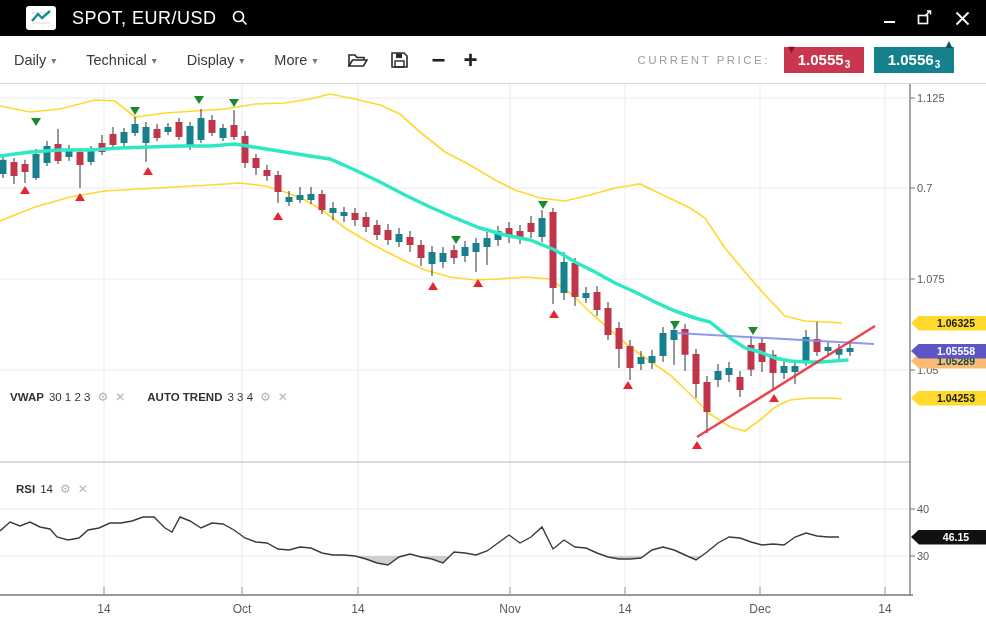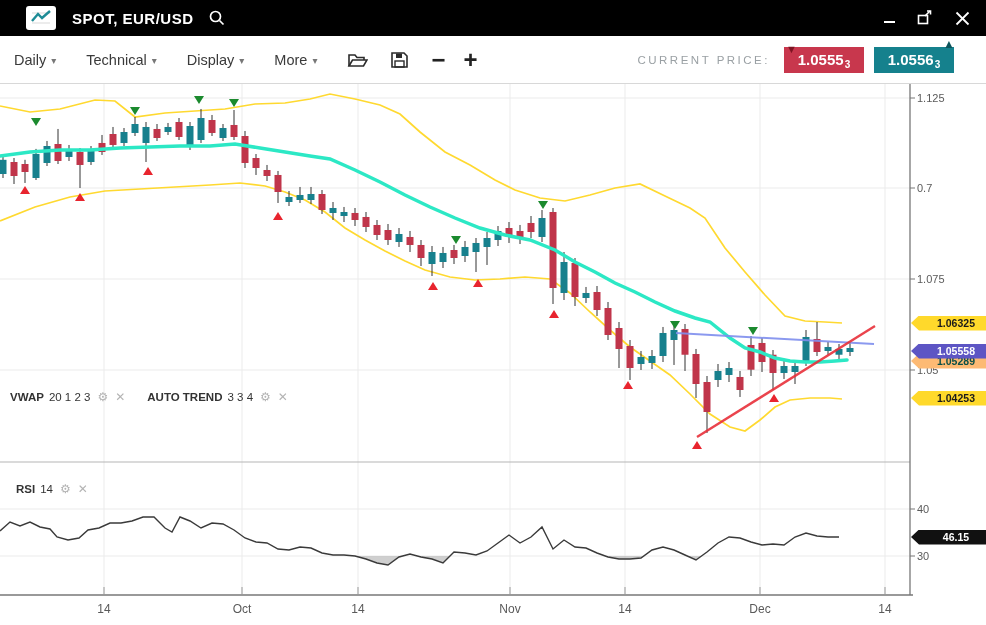--- a/index.html
+++ b/index.html
@@ -2,21 +2,21 @@
 <html><head>
 <meta charset="utf-8">
 <style>
   * { margin:0; padding:0; box-sizing:border-box; }
   html,body { width:986px; height:625px; overflow:hidden; background:#fff;
     font-family:"Liberation Sans", sans-serif; }
   
   .titlebar { height:36px; background:#000; display:flex; align-items:center; color:#fff; }
   .logo { width:30px; height:24px; background:#fff; border-radius:3px; margin-left:26px; margin-right:16px;
     display:flex; align-items:center; justify-content:center; }
-  .tb-title { font-size:15px; font-weight:bold; letter-spacing:0.5px; }
+  .tb-title { font-size:18px; font-weight:normal; letter-spacing:0.5px; }
   .tb-search { margin-left:14px; display:flex; align-items:center; cursor:pointer; }
   .tb-spacer { flex:1; }
   .tb-controls { display:flex; align-items:center; gap:20px; margin-right:16px; }
   .tb-controls > span { cursor:pointer; display:flex; align-items:center; }
   
   .toolbar { height:48px; background:#fff; border-bottom:1px solid #d8d8d8;
     display:flex; align-items:center; padding:0 14px; }
   .menu { display:flex; align-items:center; font-size:14.5px; font-weight:normal; color:#3a3a3a;
     margin-right:30px; cursor:pointer; }
   .menu .caret { font-size:10px; color:#777; margin-left:5px; padding-top:2px; }
@@ -344,21 +344,21 @@
       <line x1="358" y1="503" x2="358" y2="511" stroke="#999" stroke-width="1"></line>
       <line x1="510" y1="503" x2="510" y2="511" stroke="#999" stroke-width="1"></line>
       <line x1="625" y1="503" x2="625" y2="511" stroke="#999" stroke-width="1"></line>
       <line x1="760" y1="503" x2="760" y2="511" stroke="#999" stroke-width="1"></line>
       <line x1="885" y1="503" x2="885" y2="511" stroke="#999" stroke-width="1"></line>
     </svg>
 
   <div class="ind-row" style="left:10px; top:306px;">
     <span class="ind-group">
       <span class="ind-name">VWAP</span>
-      <span class="ind-params">20 1 2 3</span>
+      <span class="ind-params">30 1 2 3</span>
       <span class="ind-ico">⚙</span>
       <span class="ind-ico">✕</span>
     </span>
     <span class="ind-group">
       <span class="ind-name">AUTO TREND</span>
       <span class="ind-params">3 3 4</span>
       <span class="ind-ico">⚙</span>
       <span class="ind-ico">✕</span>
     </span>
   </div>

